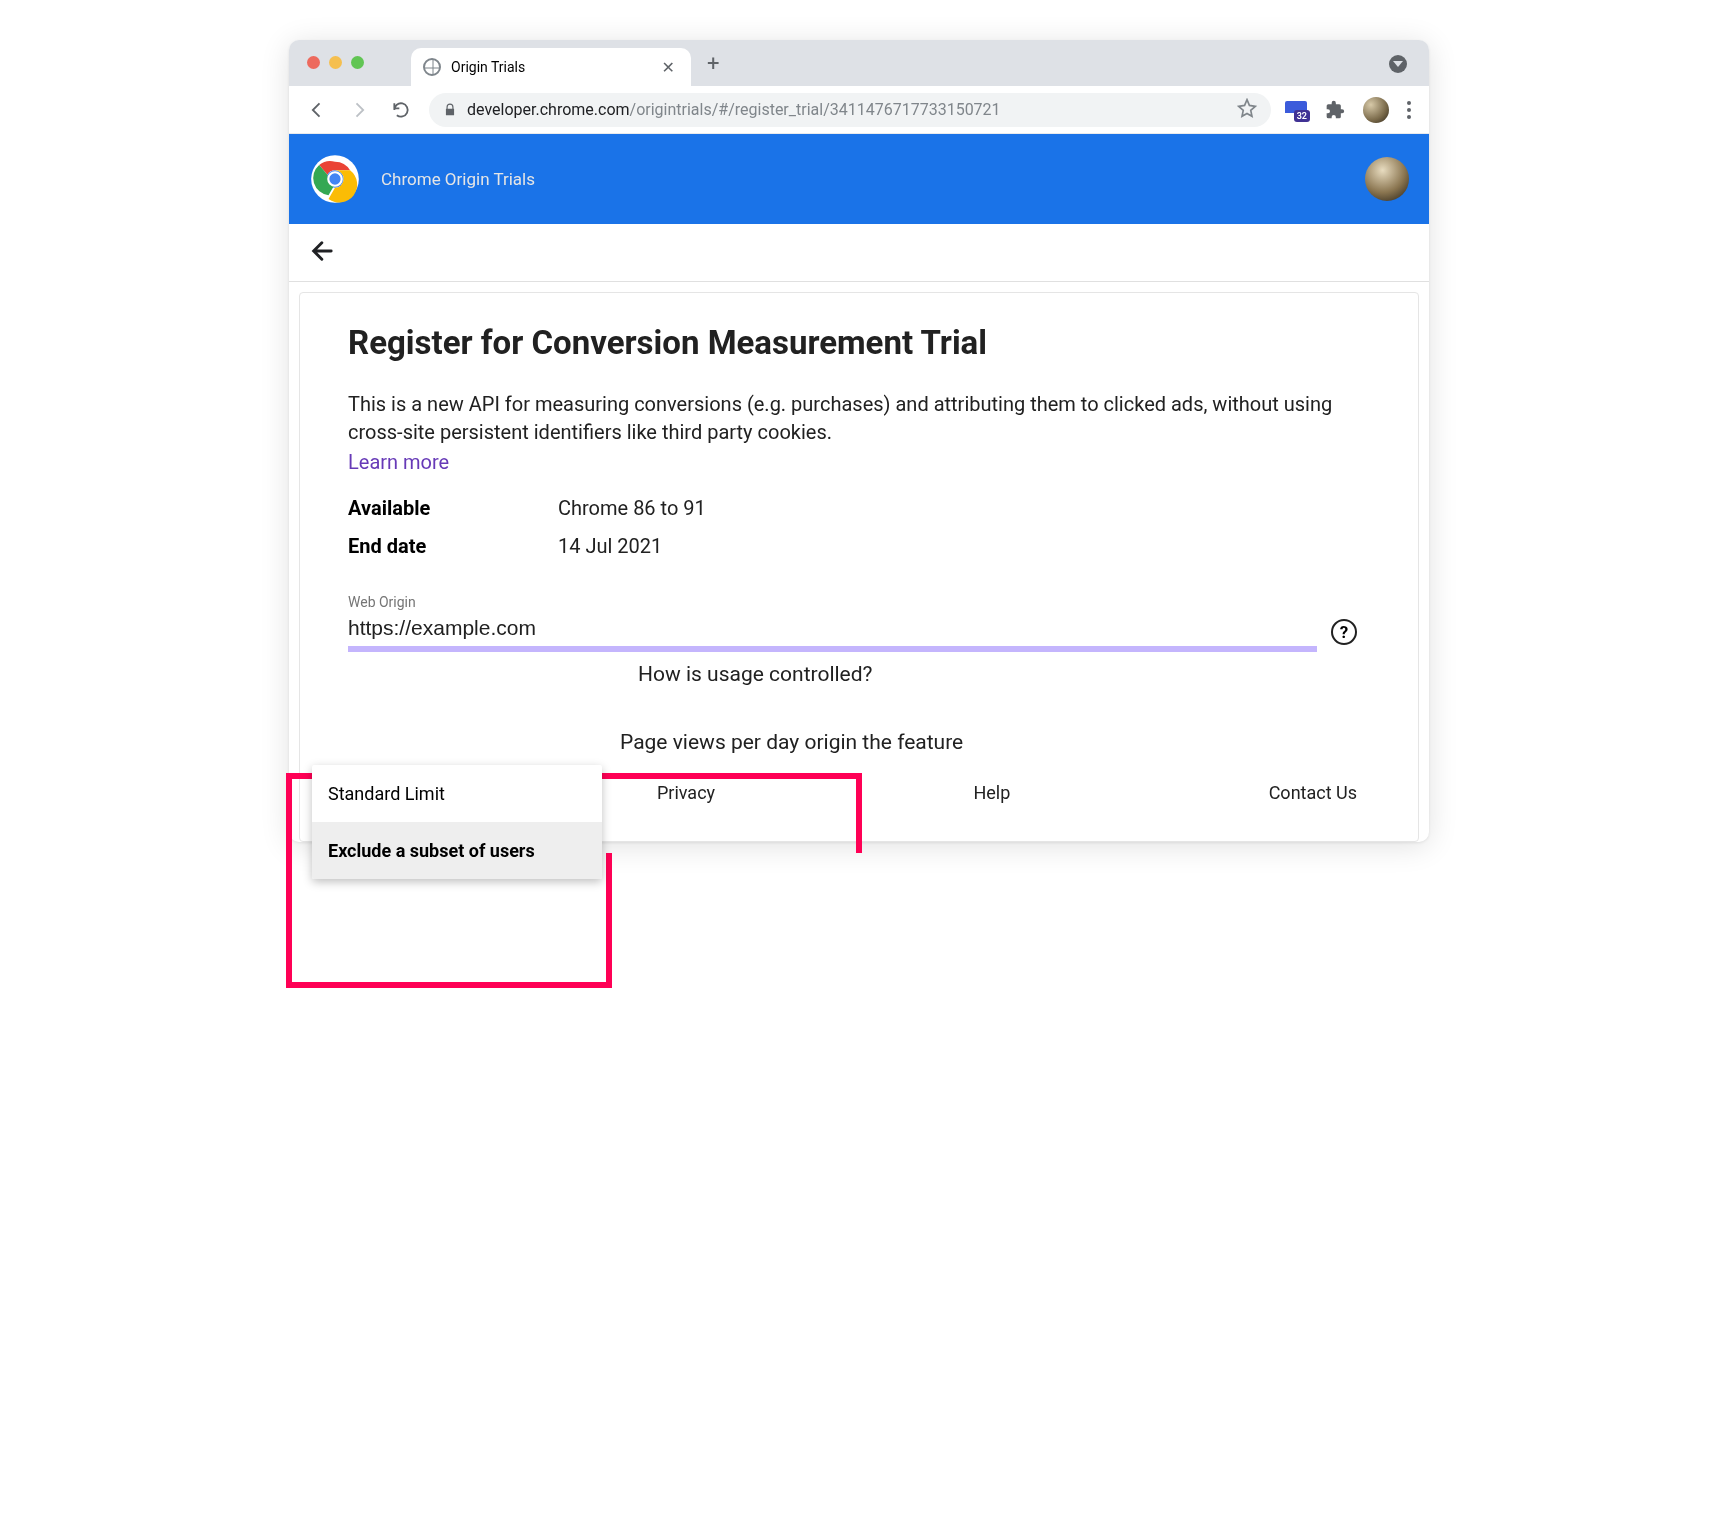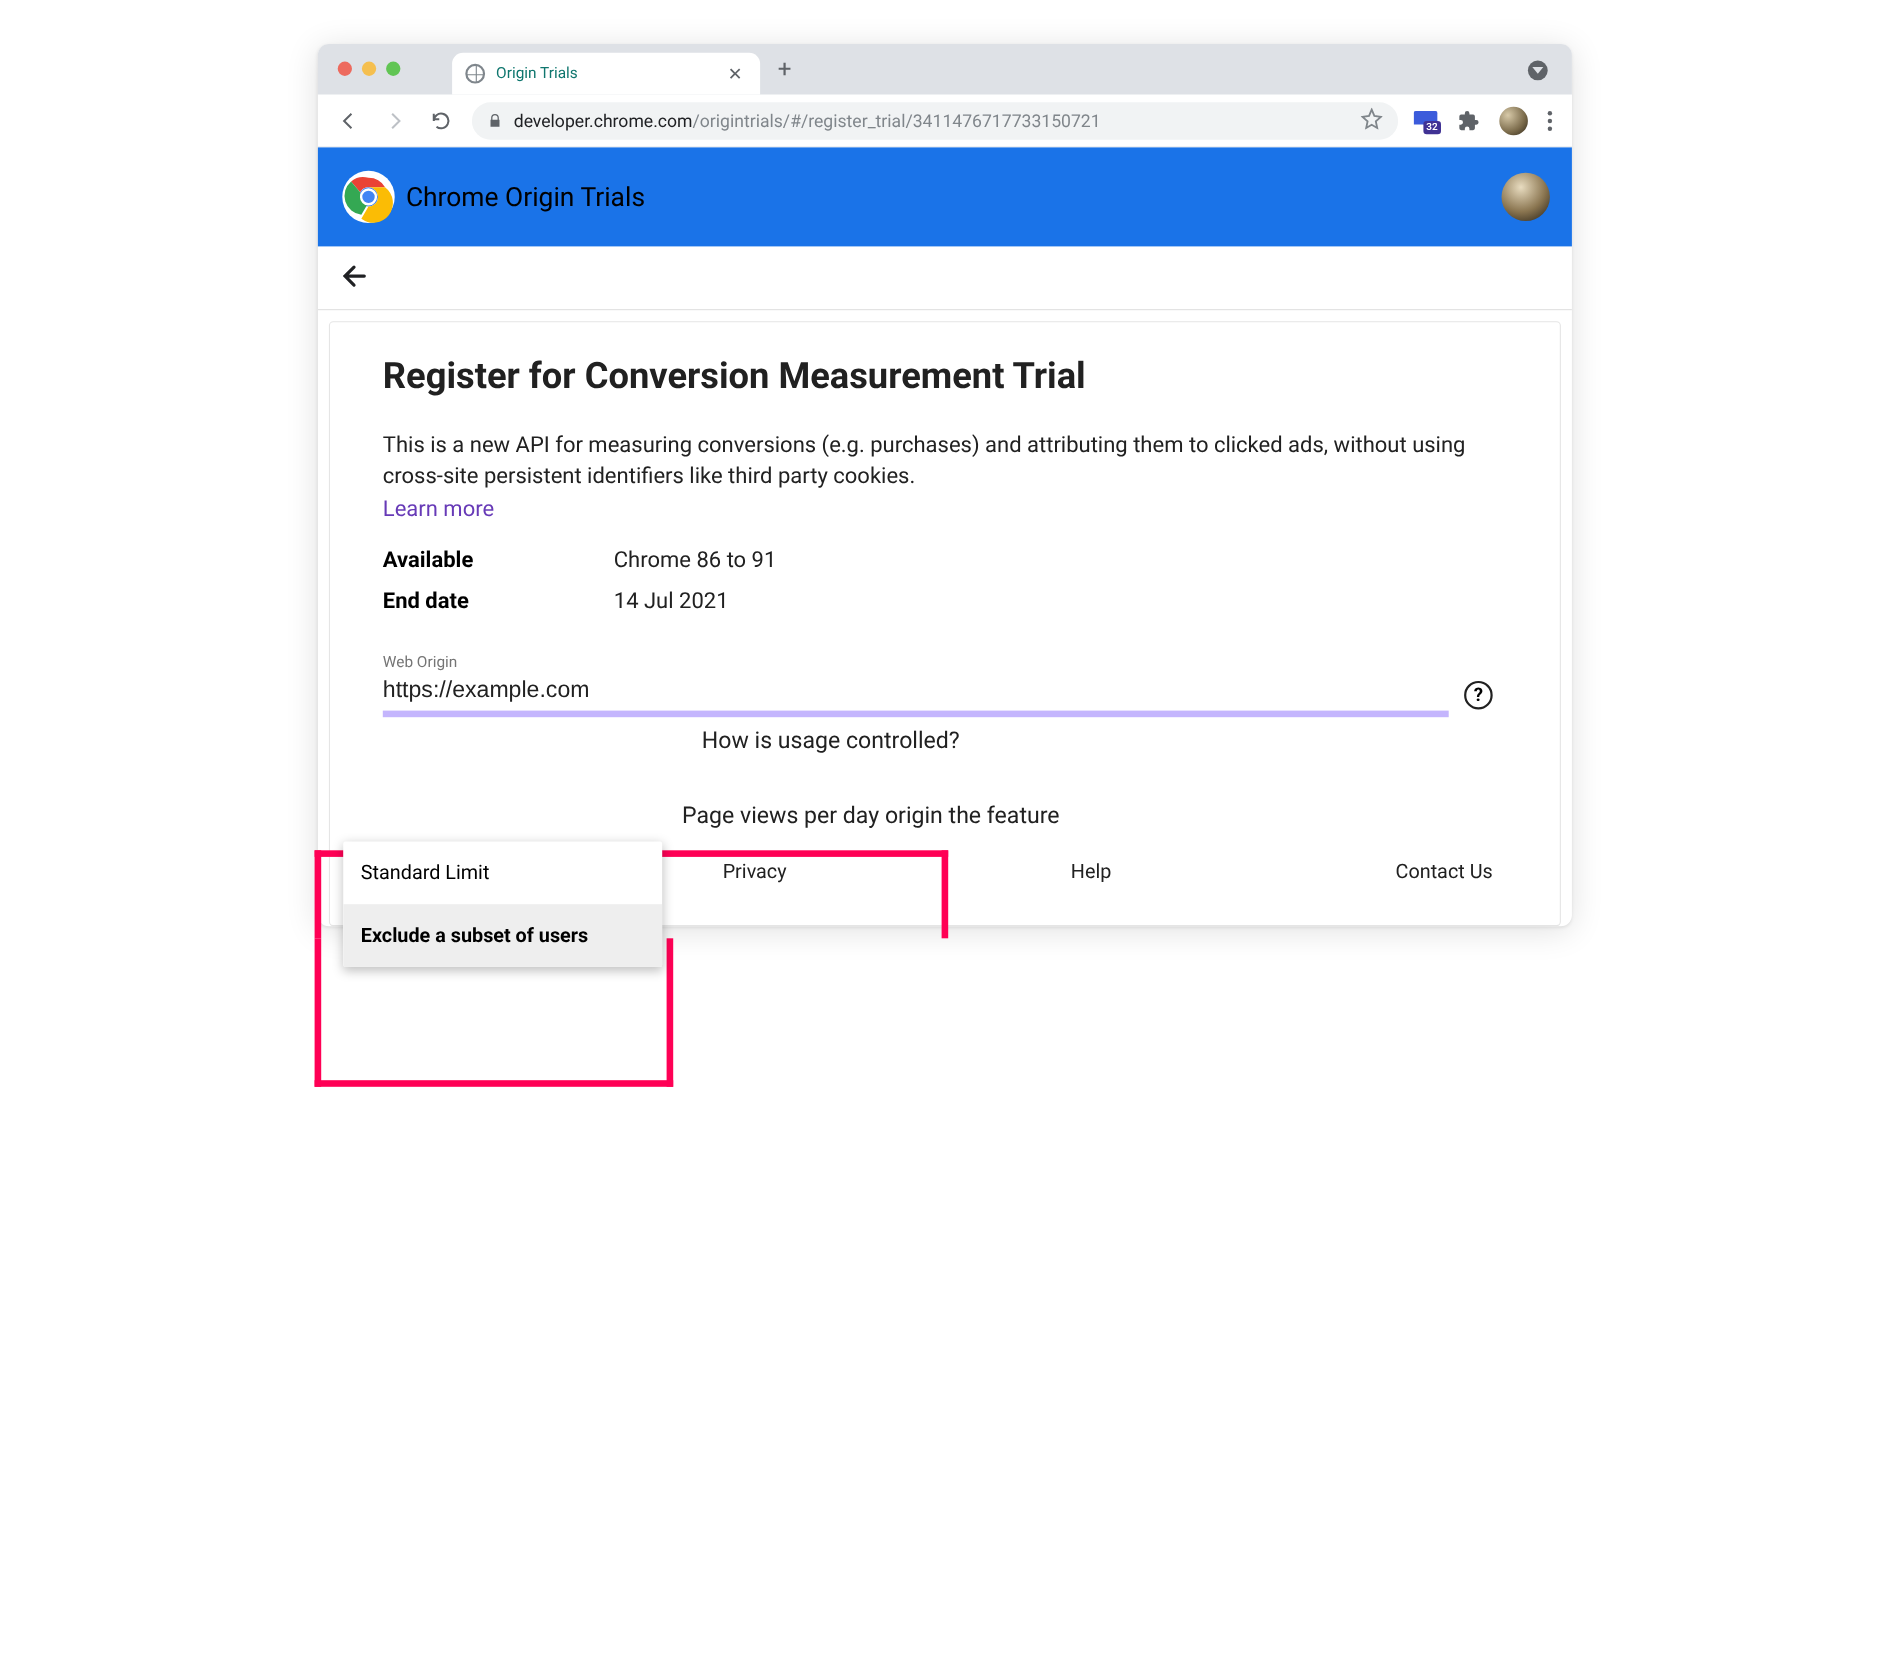--- a/index.html
+++ b/index.html
@@ -57,21 +57,21 @@
     border: 2px solid #7f868c;
     border-radius: 50%;
     position: relative;
     flex: 0 0 auto;
   }
   .tab-favicon::before, .tab-favicon::after {
     content: ""; position: absolute; background: #7f868c;
   }
   .tab-favicon::before { left: 7px; top: -1px; width: 2px; height: 16px; border-radius: 2px; transform: scaleX(.5);}
   .tab-favicon::after { left: -1px; top: 7px; width: 16px; height: 2px; border-radius: 2px; transform: scaleY(.5);}
-  .tab-title { font-size: 14px; color: #0f766e; flex: 1; }
+  .tab-title { font-size: 14px; color: #000000; flex: 1; }
   .tab-close { font-size: 16px; color: #5f6368; cursor: pointer; padding: 2px 4px; }
   .new-tab { font-size: 22px; color: #5f6368; padding: 0 16px; align-self: center; cursor: pointer; }
   .menu-dot {
     position: absolute; right: 22px; top: 15px;
     width: 18px; height: 18px; border-radius: 50%;
     background: #5f6368;
     display: flex; align-items: center; justify-content: center;
   }
   .menu-dot::after {
     content: ""; width: 0; height: 0;
@@ -131,23 +131,23 @@
   .kebab { display: flex; flex-direction: column; gap: 3px; padding: 4px; cursor: pointer; }
   .kebab span { width: 4px; height: 4px; background: #5f6368; border-radius: 50%; }
 
   
   .banner {
     background: #1a73e8;
     height: 90px;
     display: flex;
     align-items: center;
     padding: 0 20px;
-    color: #000000;
-    font-size: 24px;
-    gap: 8px;
+    color: #e5e5e5;
+    font-size: 17px;
+    gap: 20px;
   }
   .chrome-logo {
     width: 52px; height: 52px; position: relative;
   }
   .chrome-logo svg { width: 52px; height: 52px; }
   .banner-title { font-weight: 400; }
   .banner-avatar {
     margin-left: auto;
     width: 44px; height: 44px; border-radius: 50%;
     background: radial-gradient(circle at 40% 30%, #e8dcc0, #8a7550 55%, #1f1a12 100%);

